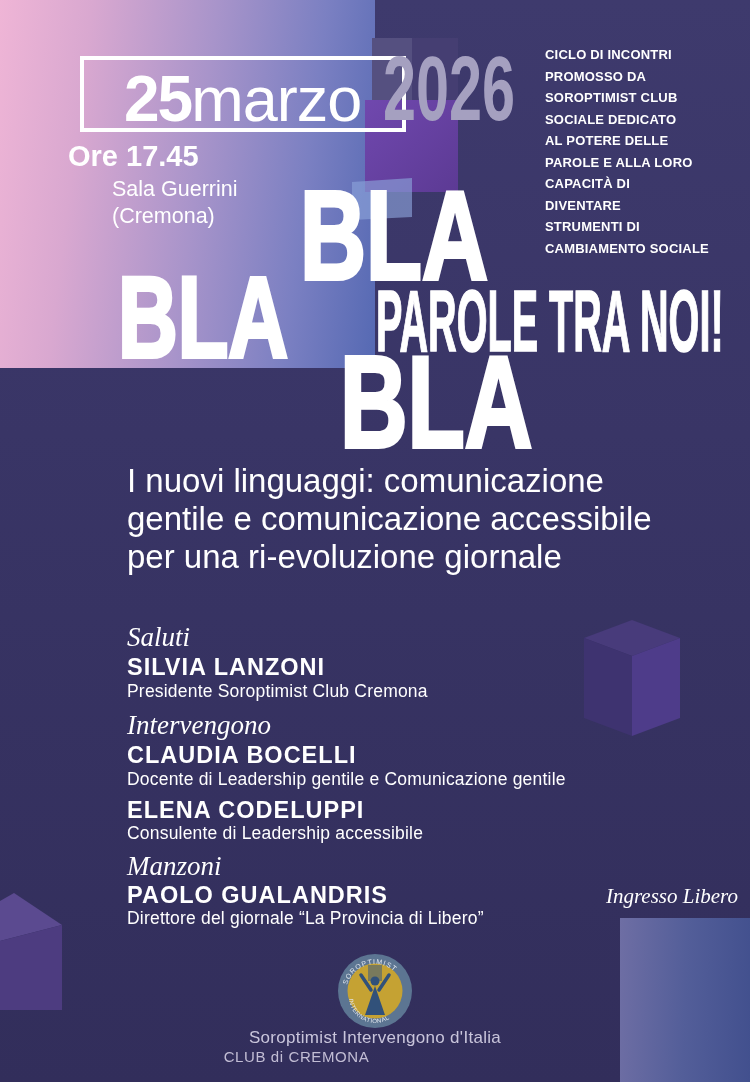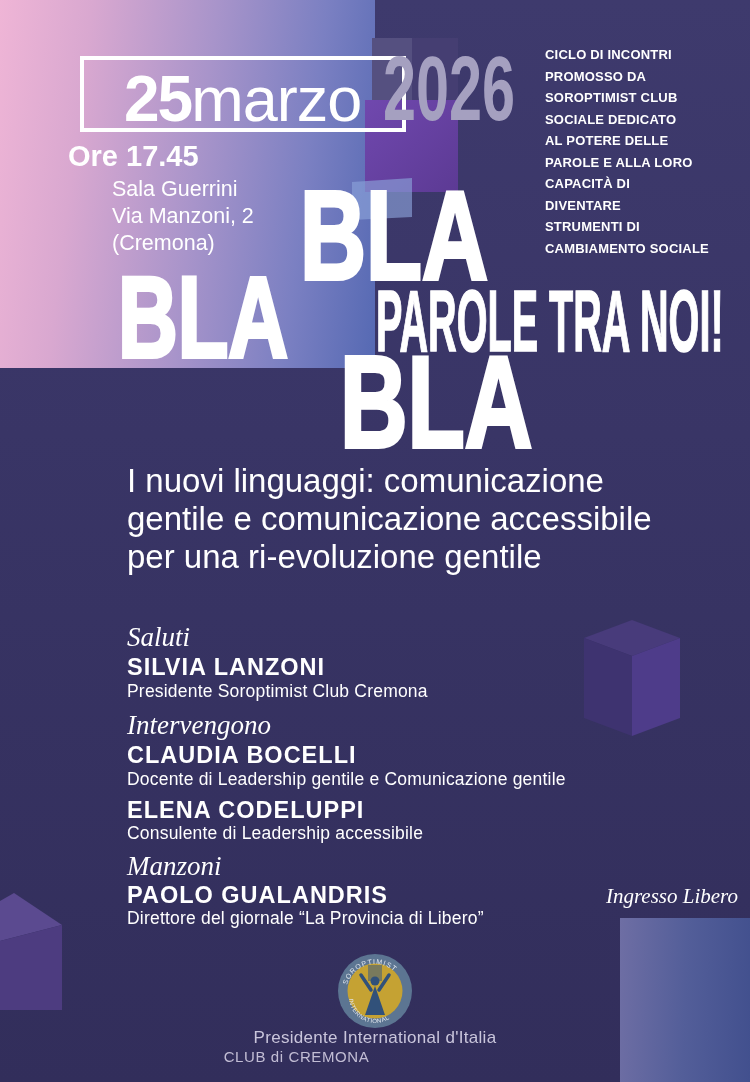--- a/index.html
+++ b/index.html
@@ -90,21 +90,20 @@
 
   <div class="date-box">
     <span class="date-day">25</span>
       <span class="date-month">marzo</span>
   </div>
   <div class="year">2026</div>
 
   <div class="time">Ore 17.45</div>
   <div class="venue">
     <div>Sala Guerrini</div>
-    <div>Via Manzoni, 2</div>
     <div>(Cremona)</div>
   </div>
 
   <div class="promo">
     <div>CICLO DI INCONTRI</div>
     <div>PROMOSSO DA</div>
     <div>SOROPTIMIST CLUB</div>
     <div>SOCIALE DEDICATO</div>
     <div>AL POTERE DELLE</div>
     <div>PAROLE E ALLA LORO</div>
@@ -115,21 +114,21 @@
   </div>
 
   <div class="bla bla1">BLA</div>
   <div class="bla bla2">BLA</div>
   <div class="slogan">PAROLE TRA NOI!</div>
   <div class="bla bla3">BLA</div>
 
   <div class="subtitle">
     <div>I nuovi linguaggi: comunicazione</div>
     <div>gentile e comunicazione accessibile</div>
-    <div>per una ri-evoluzione gentile</div>
+    <div>per una ri-evoluzione giornale</div>
   </div>
 
   <div class="role" style="top:622px;">Saluti</div>
   <div class="pname" style="top:654px;">SILVIA LANZONI</div>
   <div class="ptitle" style="top:681px;">Presidente Soroptimist Club Cremona</div>
 
   <div class="role" style="top:710px;">Intervengono</div>
   <div class="pname" style="top:742px;">CLAUDIA BOCELLI</div>
   <div class="ptitle" style="top:769px;">Docente di Leadership gentile e Comunicazione gentile</div>
   <div class="pname" style="top:797px;">ELENA CODELUPPI</div>
@@ -154,16 +153,16 @@
     <path d="M35 38 L25 23" stroke="#31517a" stroke-width="3.5" stroke-linecap="round" fill="none"></path>
     <path d="M43 38 L53 23" stroke="#31517a" stroke-width="3.5" stroke-linecap="round" fill="none"></path>
     <text font-size="7" fill="#e4e9f0" font-family="Liberation Sans, sans-serif" letter-spacing="1">
       <textPath href="#arcTop" startOffset="8">SOROPTIMIST</textPath>
     </text>
     <text font-size="6" fill="#e4e9f0" font-family="Liberation Sans, sans-serif" letter-spacing="0.5">
       <textPath href="#arcBot" startOffset="2">INTERNATIONAL</textPath>
     </text>
   </svg>
 
-  <div class="org-line">Presidente International d'Italia</div>
+  <div class="org-line">Soroptimist Intervengono d'Italia</div>
   <div class="club-line">CLUB di CREMONA</div>
 
 </div>
 
 </body></html>

